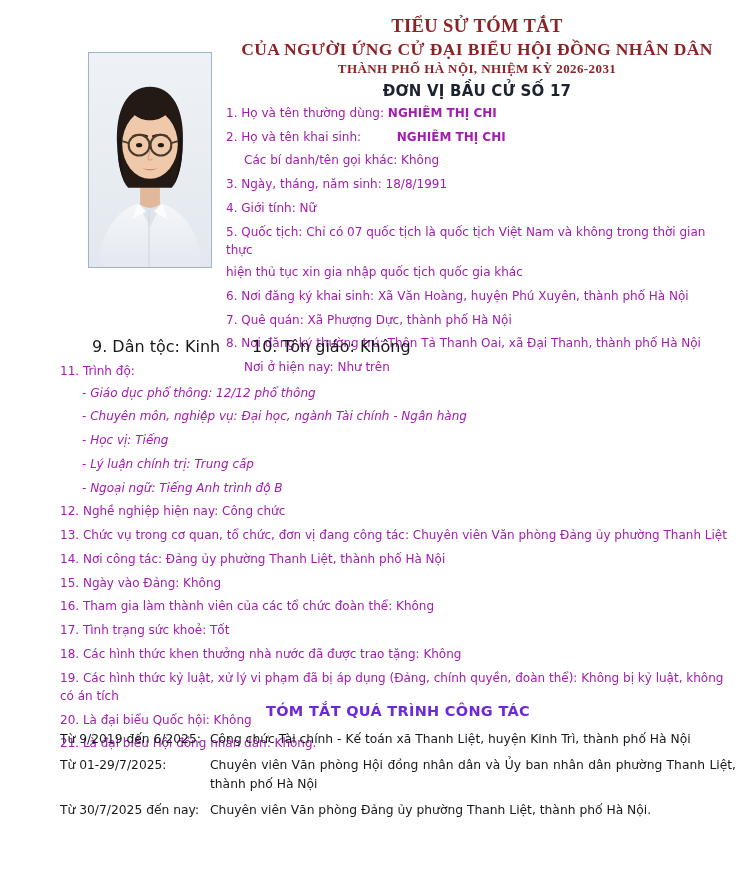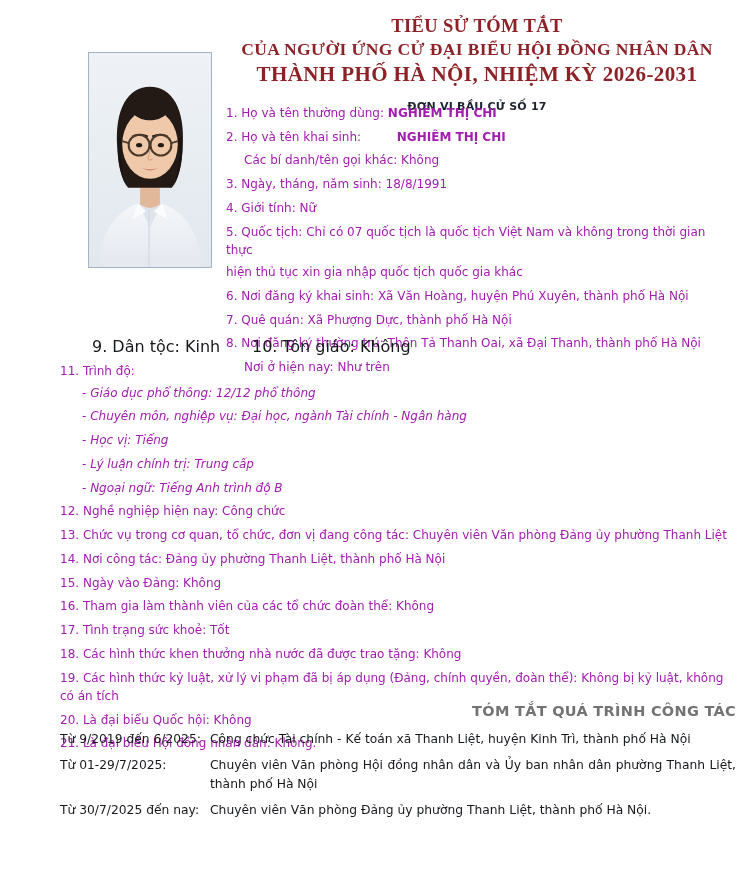--- a/index.html
+++ b/index.html
@@ -35,26 +35,26 @@
   }
   .title-line {
     font-family: "Liberation Serif", "DejaVu Serif", serif;
     font-weight: bold;
     color: #8d2226;
     letter-spacing: 0.4px;
     line-height: 1.30;
   }
   .title-1 { font-size: 18.5px; }
   .title-2 { font-size: 17.5px; }
-  .title-3 { font-size: 21px; }
+  .title-3 { font-size: 13px; }
   .unit-line {
-    margin-top: 12px;
+    margin-top: 4px;
     font-family: "DejaVu Sans", "Liberation Sans", sans-serif;
     font-weight: bold;
-    font-size: 11px;
+    font-size: 15px;
     color: #1c2230;
     letter-spacing: 0.2px;
   }
 
   
   .photo-frame {
     position: absolute;
     left: 88px;
     top: 52px;
     width: 124px;
@@ -98,25 +98,25 @@
   .two-col .c2 { flex: 1; }
 
   .name-gap2 { display: inline-block; min-width: 28px; }
 
   
   .section-heading {
     position: absolute;
     left: 60px;
     top: 703px;
     width: 676px;
-    text-align: right;
+    text-align: center;
     font-size: 14.5px;
     font-weight: bold;
     letter-spacing: 0.3px;
-    color: #737373;
+    color: #6d28d9;
   }
   .history {
     position: absolute;
     left: 60px;
     top: 730px;
     width: 676px;
   }
   .hrow {
     display: flex;
     margin-bottom: 8px;

